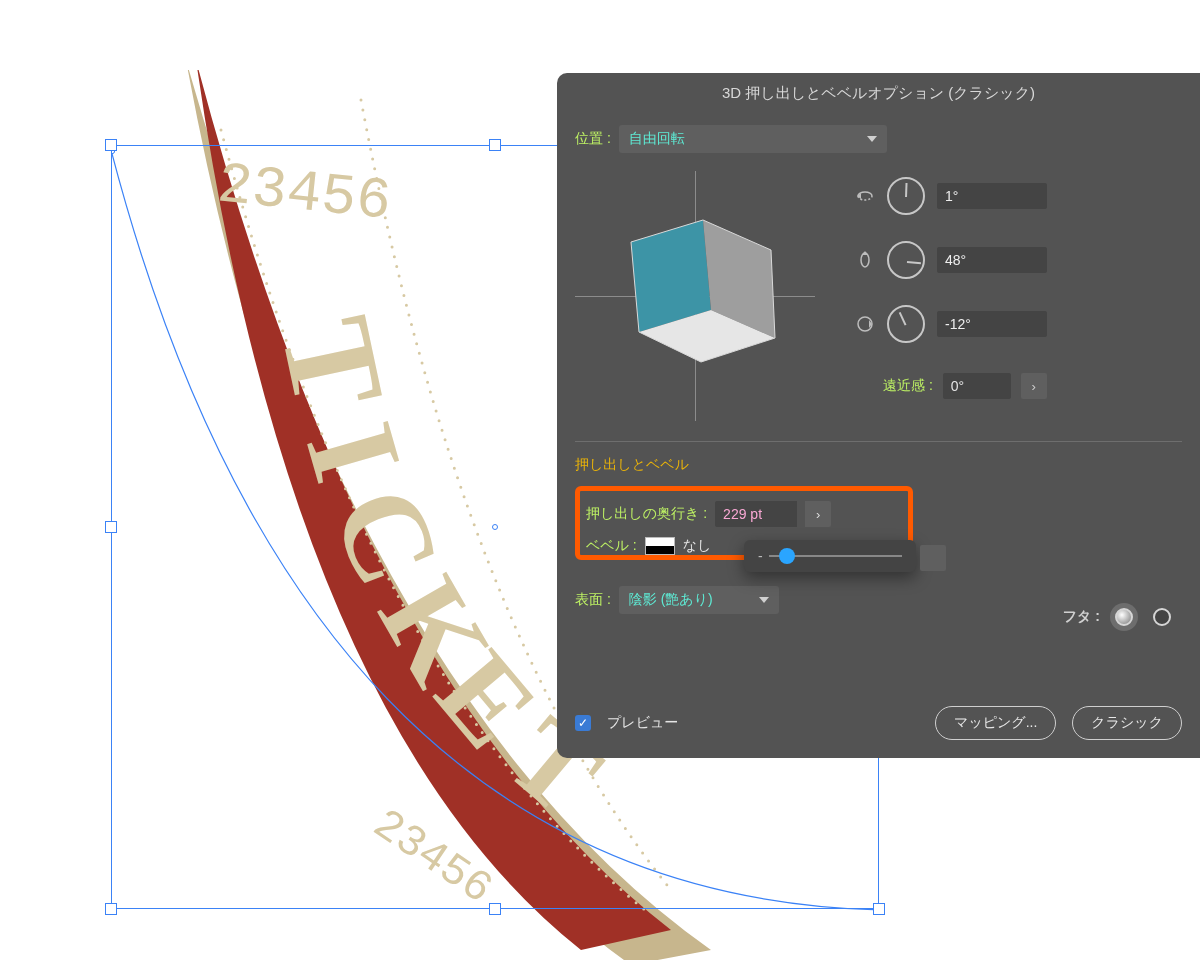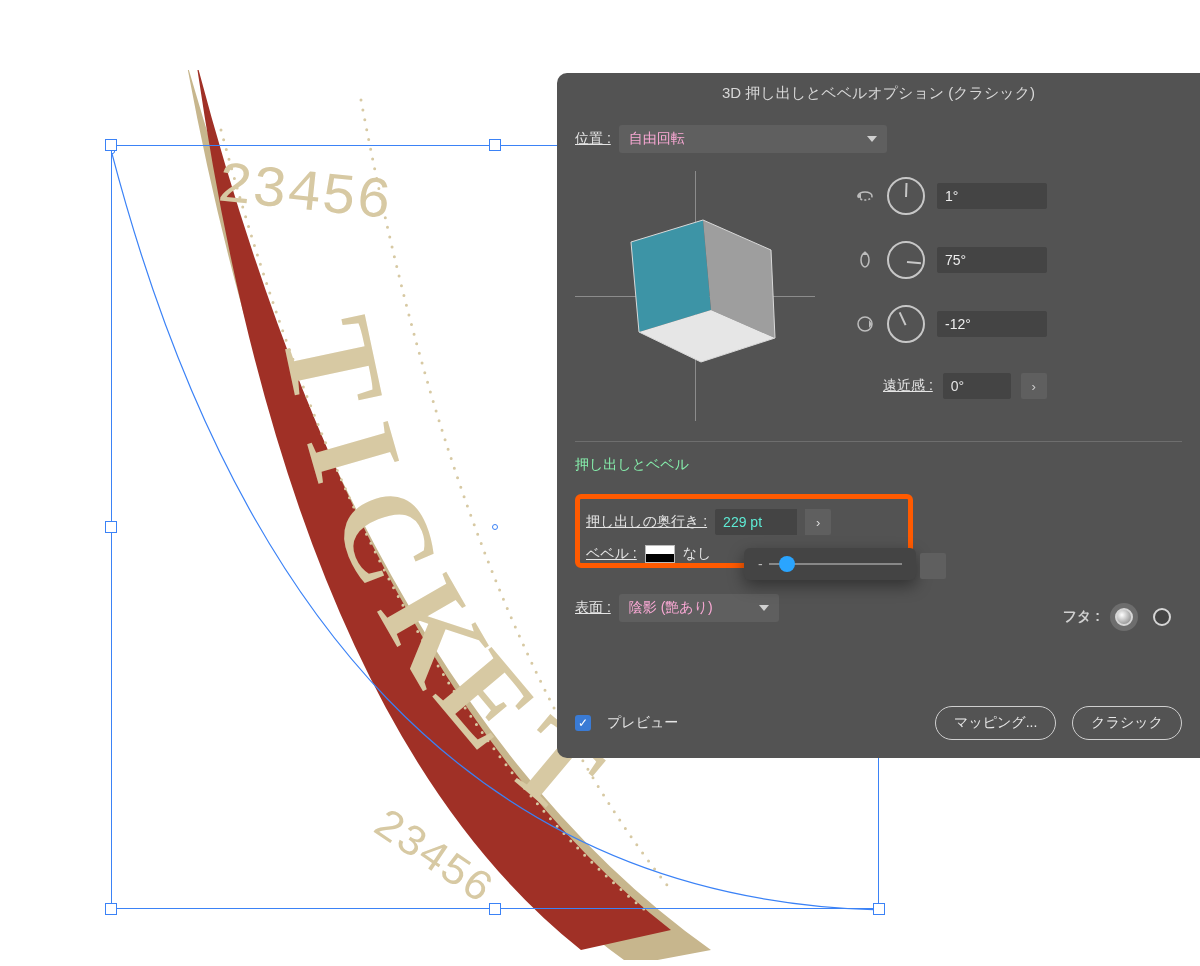--- a/index.html
+++ b/index.html
@@ -63,24 +63,24 @@
   }
   .dialog-title {
     text-align: center;
     padding: 11px 12px 22px;
     font-size: 15px;
     color: #d8d8d8;
   }
   .dialog-body { padding: 0 18px; }
 
   .row { display:flex; align-items:center; gap:8px; margin: 0 0 18px; }
-  .label { color:#e5e5e5; white-space:nowrap;text-decoration:underline; }
+  .label { color:#bef264; white-space:nowrap; }
 
   .select {
-    background:#5f5f5f; color:#f9a8d4;
+    background:#5f5f5f; color:#5eead4;
     height:28px; display:flex; align-items:center;
     padding:0 10px; gap:12px;
     border-radius:3px;
     min-width: 0;
   }
   .select .caret {
     margin-left:auto;
     width:0;height:0;border-left:5px solid transparent;border-right:5px solid transparent;border-top:6px solid #d0d0d0;
   }
   .position-select { width: 268px; }
@@ -119,35 +119,35 @@
 
   .persp-row { display:flex; align-items:center; gap:10px; margin-left: 28px; margin-top:4px;}
   .small-input { width:68px; background:#444; height:26px; display:flex;align-items:center;padding:0 8px;border-radius:2px;}
   .stepper {
     width:26px; height:26px; background:#5f5f5f;border-radius:2px;
     display:flex;align-items:center;justify-content:center;color:#ccc;font-size:13px;
   }
 
   .divider { height:1px; background:#6e6e6e; margin:20px 0 14px; }
 
-  .section-title { color:#86efac; margin-bottom:20px; }
+  .section-title { color:#eab308; margin-bottom:12px; }
 
   .highlight {
     border:5px solid #ff5a00;
     border-radius:6px;
     padding:10px 6px 0 6px;
     margin: 4px 0 20px;
     position:relative;
     width: 338px;
   }
   .inline-row { display:flex; align-items:center; gap:8px; margin-bottom:10px;}
   .depth-input {
     background:#444; height:26px; width:82px; padding:0 8px;
     display:flex;align-items:center;border-radius:2px 0 0 2px;
-    color:#5eead4;
+    color:#f9a8d4;
   }
   .depth-stepper { width:26px;height:26px;background:#5f5f5f;display:flex;align-items:center;justify-content:center;border-radius:0 2px 2px 0;color:#ddd;font-size:13px;}
   .bevel-swatch {
     width:30px;height:18px;border:1px solid #bbb;background:
       linear-gradient(#fff 0 50%,#000 50% 100%);
   }
   .bevel-slider-wrap {
     position:absolute; left:164px; top:49px;
     width:172px; height:32px;
     background:#444; border-radius:6px;
@@ -297,21 +297,21 @@
         </div>
         <div class="rot-row">
           <span class="rot-icon">
             <svg width="20" height="20" viewBox="0 0 20 20">
                 <ellipse cx="10" cy="10" rx="4" ry="7" fill="none" stroke="#bdbdbd" stroke-width="1.5"></ellipse>
                 <polygon points="10,1 7,5 13,5" fill="#bdbdbd"></polygon>
               </svg>
           </span>
           <div class="rot-dial r2"></div>
           <div class="text-input">
-              <span>75°</span>
+              <span>48°</span>
             </div>
         </div>
         <div class="rot-row">
           <span class="rot-icon">
             <svg width="20" height="20" viewBox="0 0 20 20">
                 <circle cx="10" cy="10" r="7" fill="none" stroke="#bdbdbd" stroke-width="1.5"></circle>
                 <polygon points="17,10 14,6 14,14" fill="#bdbdbd"></polygon>
               </svg>
           </span>
           <div class="rot-dial r3"></div>

